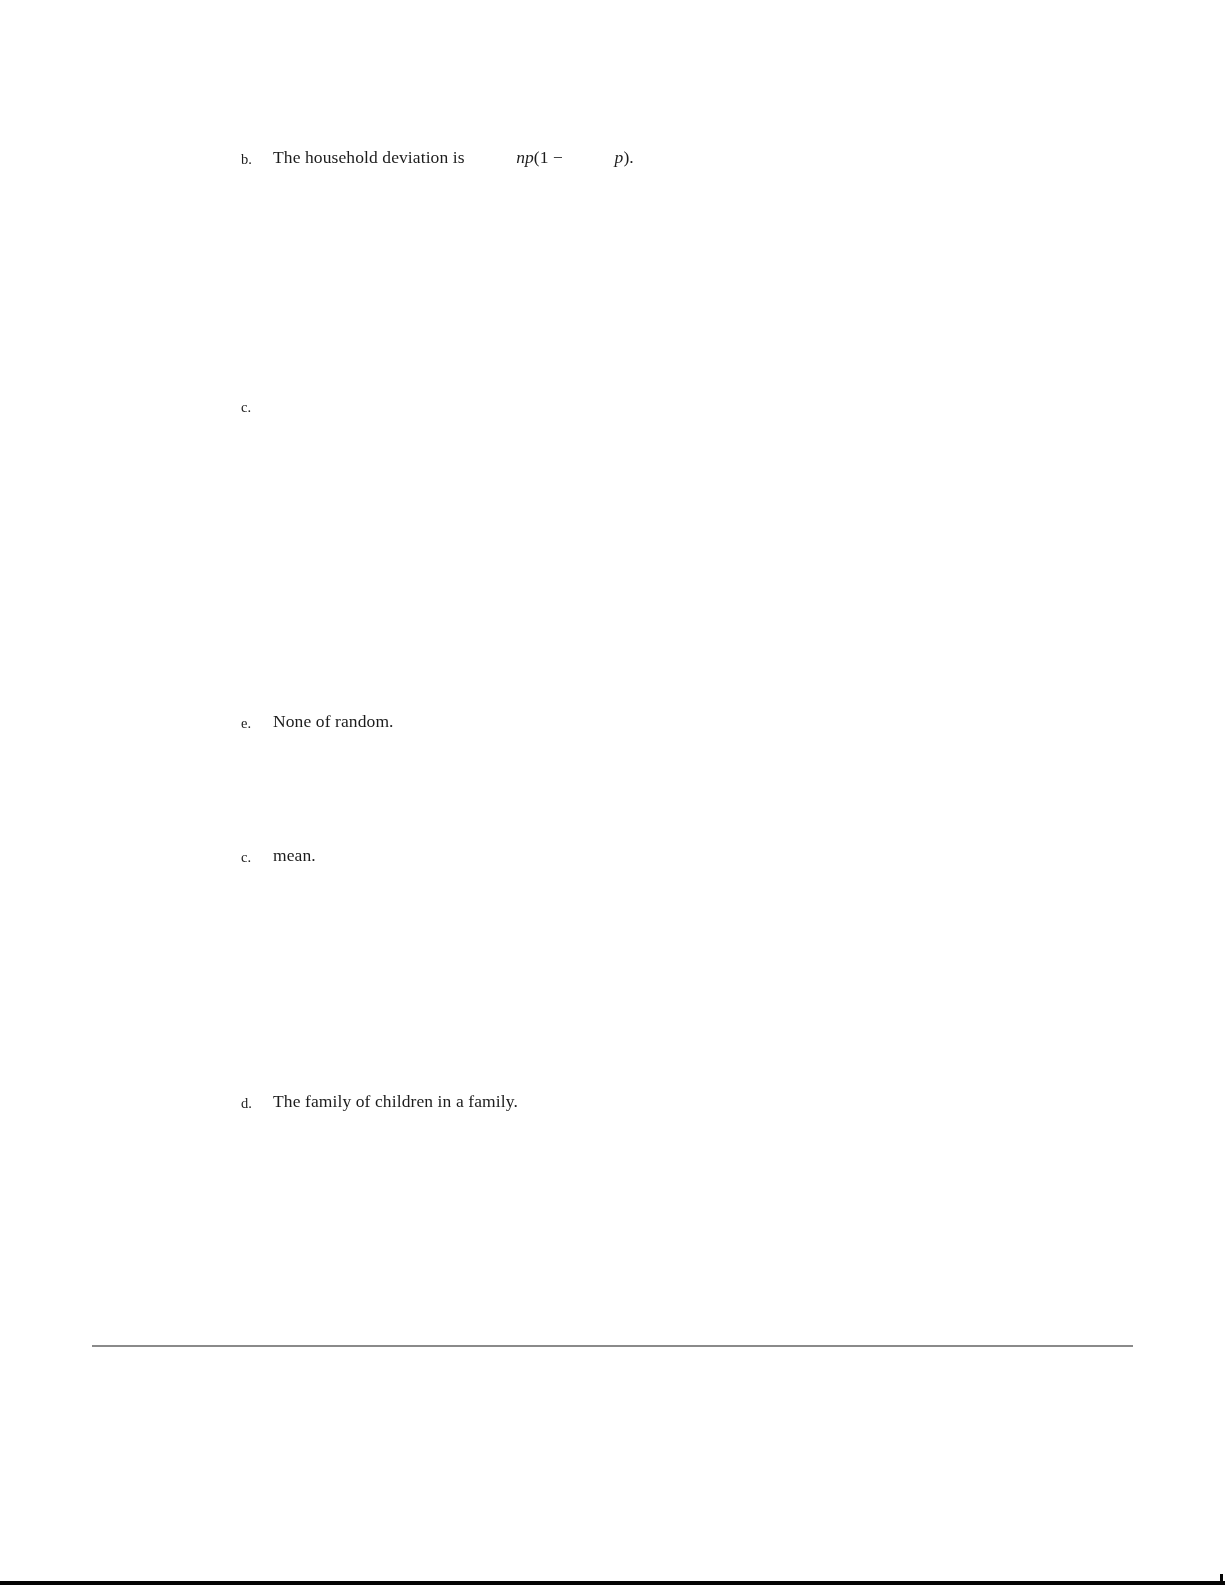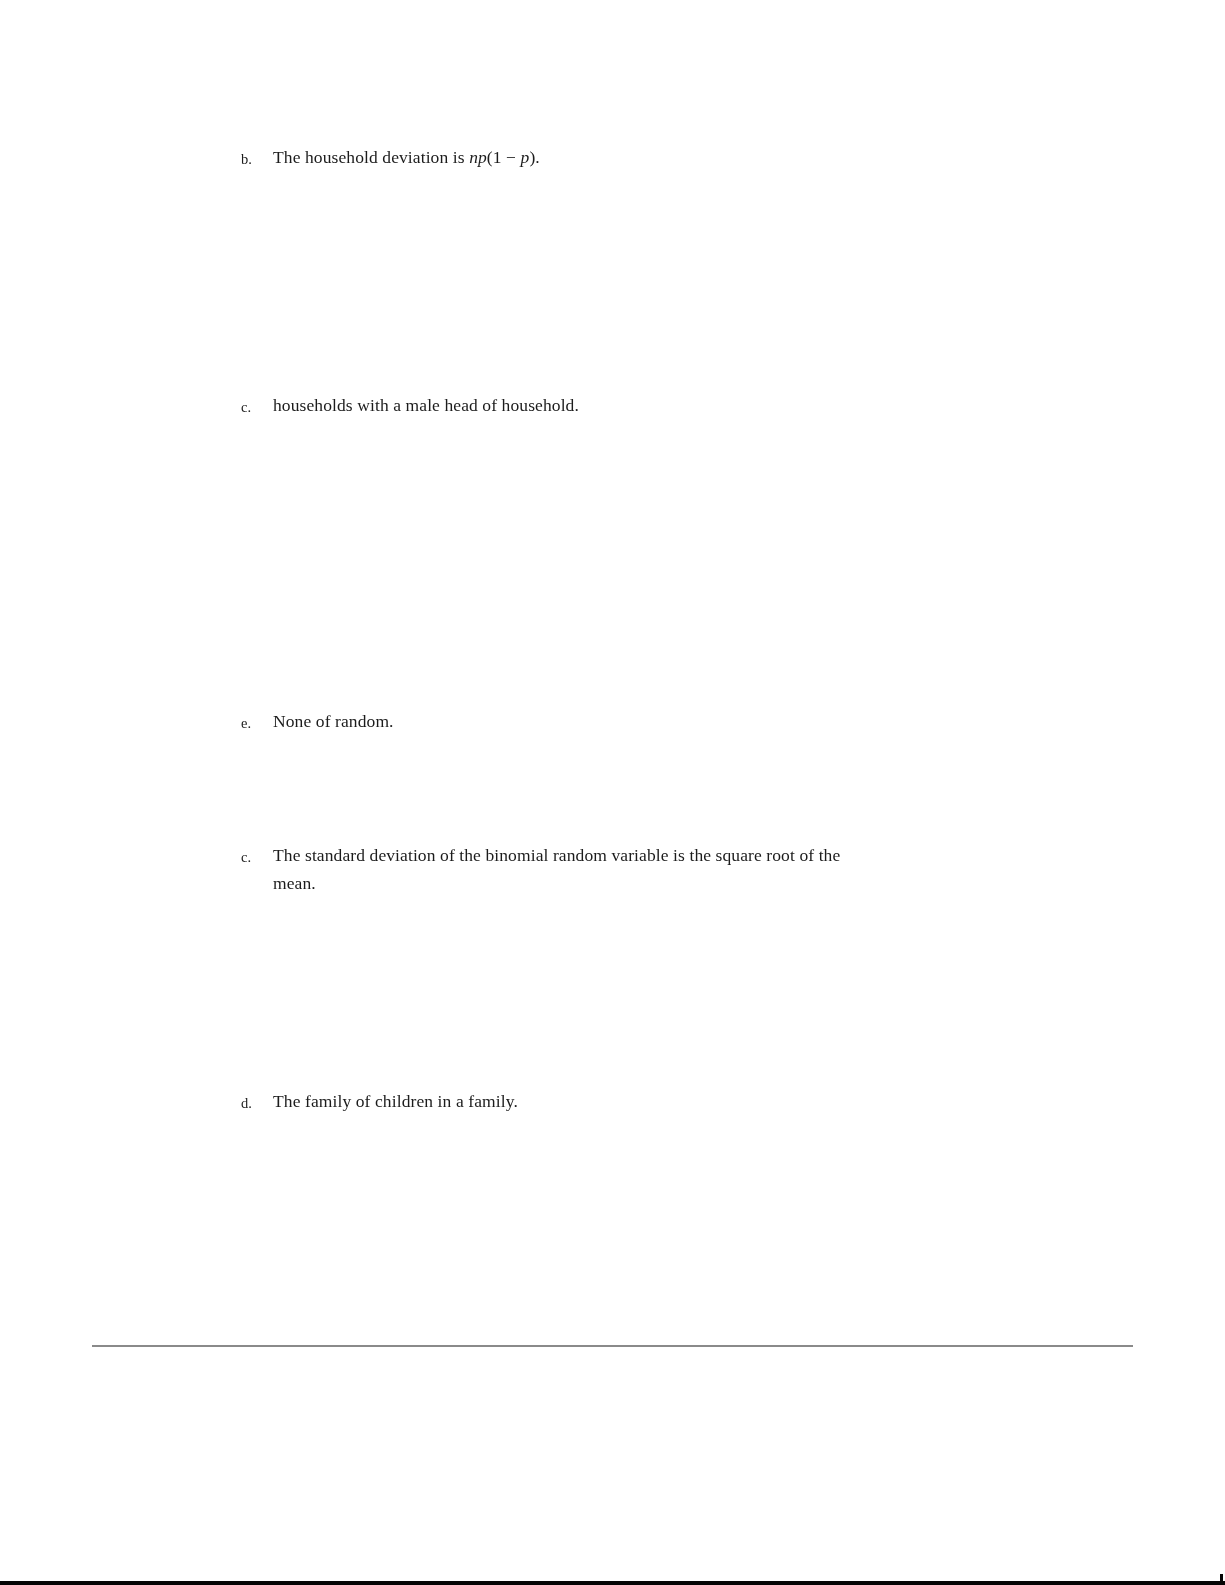--- a/index.html
+++ b/index.html
@@ -35,20 +35,21 @@
     line-height: 28px;
     letter-spacing: 0.1px;
     max-width: 680px;
   }
   .option .text .line {
     display: block;
     white-space: nowrap;
   }
   .option .text i {
     font-style: italic;
+    margin-left: 47px;
   }
   .divider {
     position: absolute;
     height: 2px;
   }
   .bottom-bar {
     position: absolute;
     left: 0;
     top: 1581px;
     width: 1225px;
@@ -68,33 +69,31 @@
 <div class="page" style="background: rgb(255, 255, 255); color: rgb(28, 28, 28);">
 
   <div class="option" style="top:143px">
     <span class="label">b.</span>
     <span class="text"><span>The household deviation is </span><i>np</i><span>(1 − </span><i>p</i><span>).</span></span>
   </div>
 
   <div class="option" style="top:391px">
     <span class="label">c.</span>
     <span class="text">
-      <span class="line">households with a male head of household.</span>
     </span>
   </div>
 
   <div class="option" style="top:707px">
     <span class="label">e.</span>
     <span class="text">None of random.</span>
   </div>
 
   <div class="option" style="top:841px">
     <span class="label">c.</span>
     <span class="text">
-      <span class="line">The standard deviation of the binomial random variable is the square root of the</span>
       <span class="line">mean.</span>
     </span>
   </div>
 
   <div class="option" style="top:1087px">
     <span class="label">d.</span>
     <span class="text">The family of children in a family.</span>
   </div>
 
   <div class="divider" style="left: 92px; top: 1345px; width: 1041px; background: rgb(138, 138, 138);"></div>

